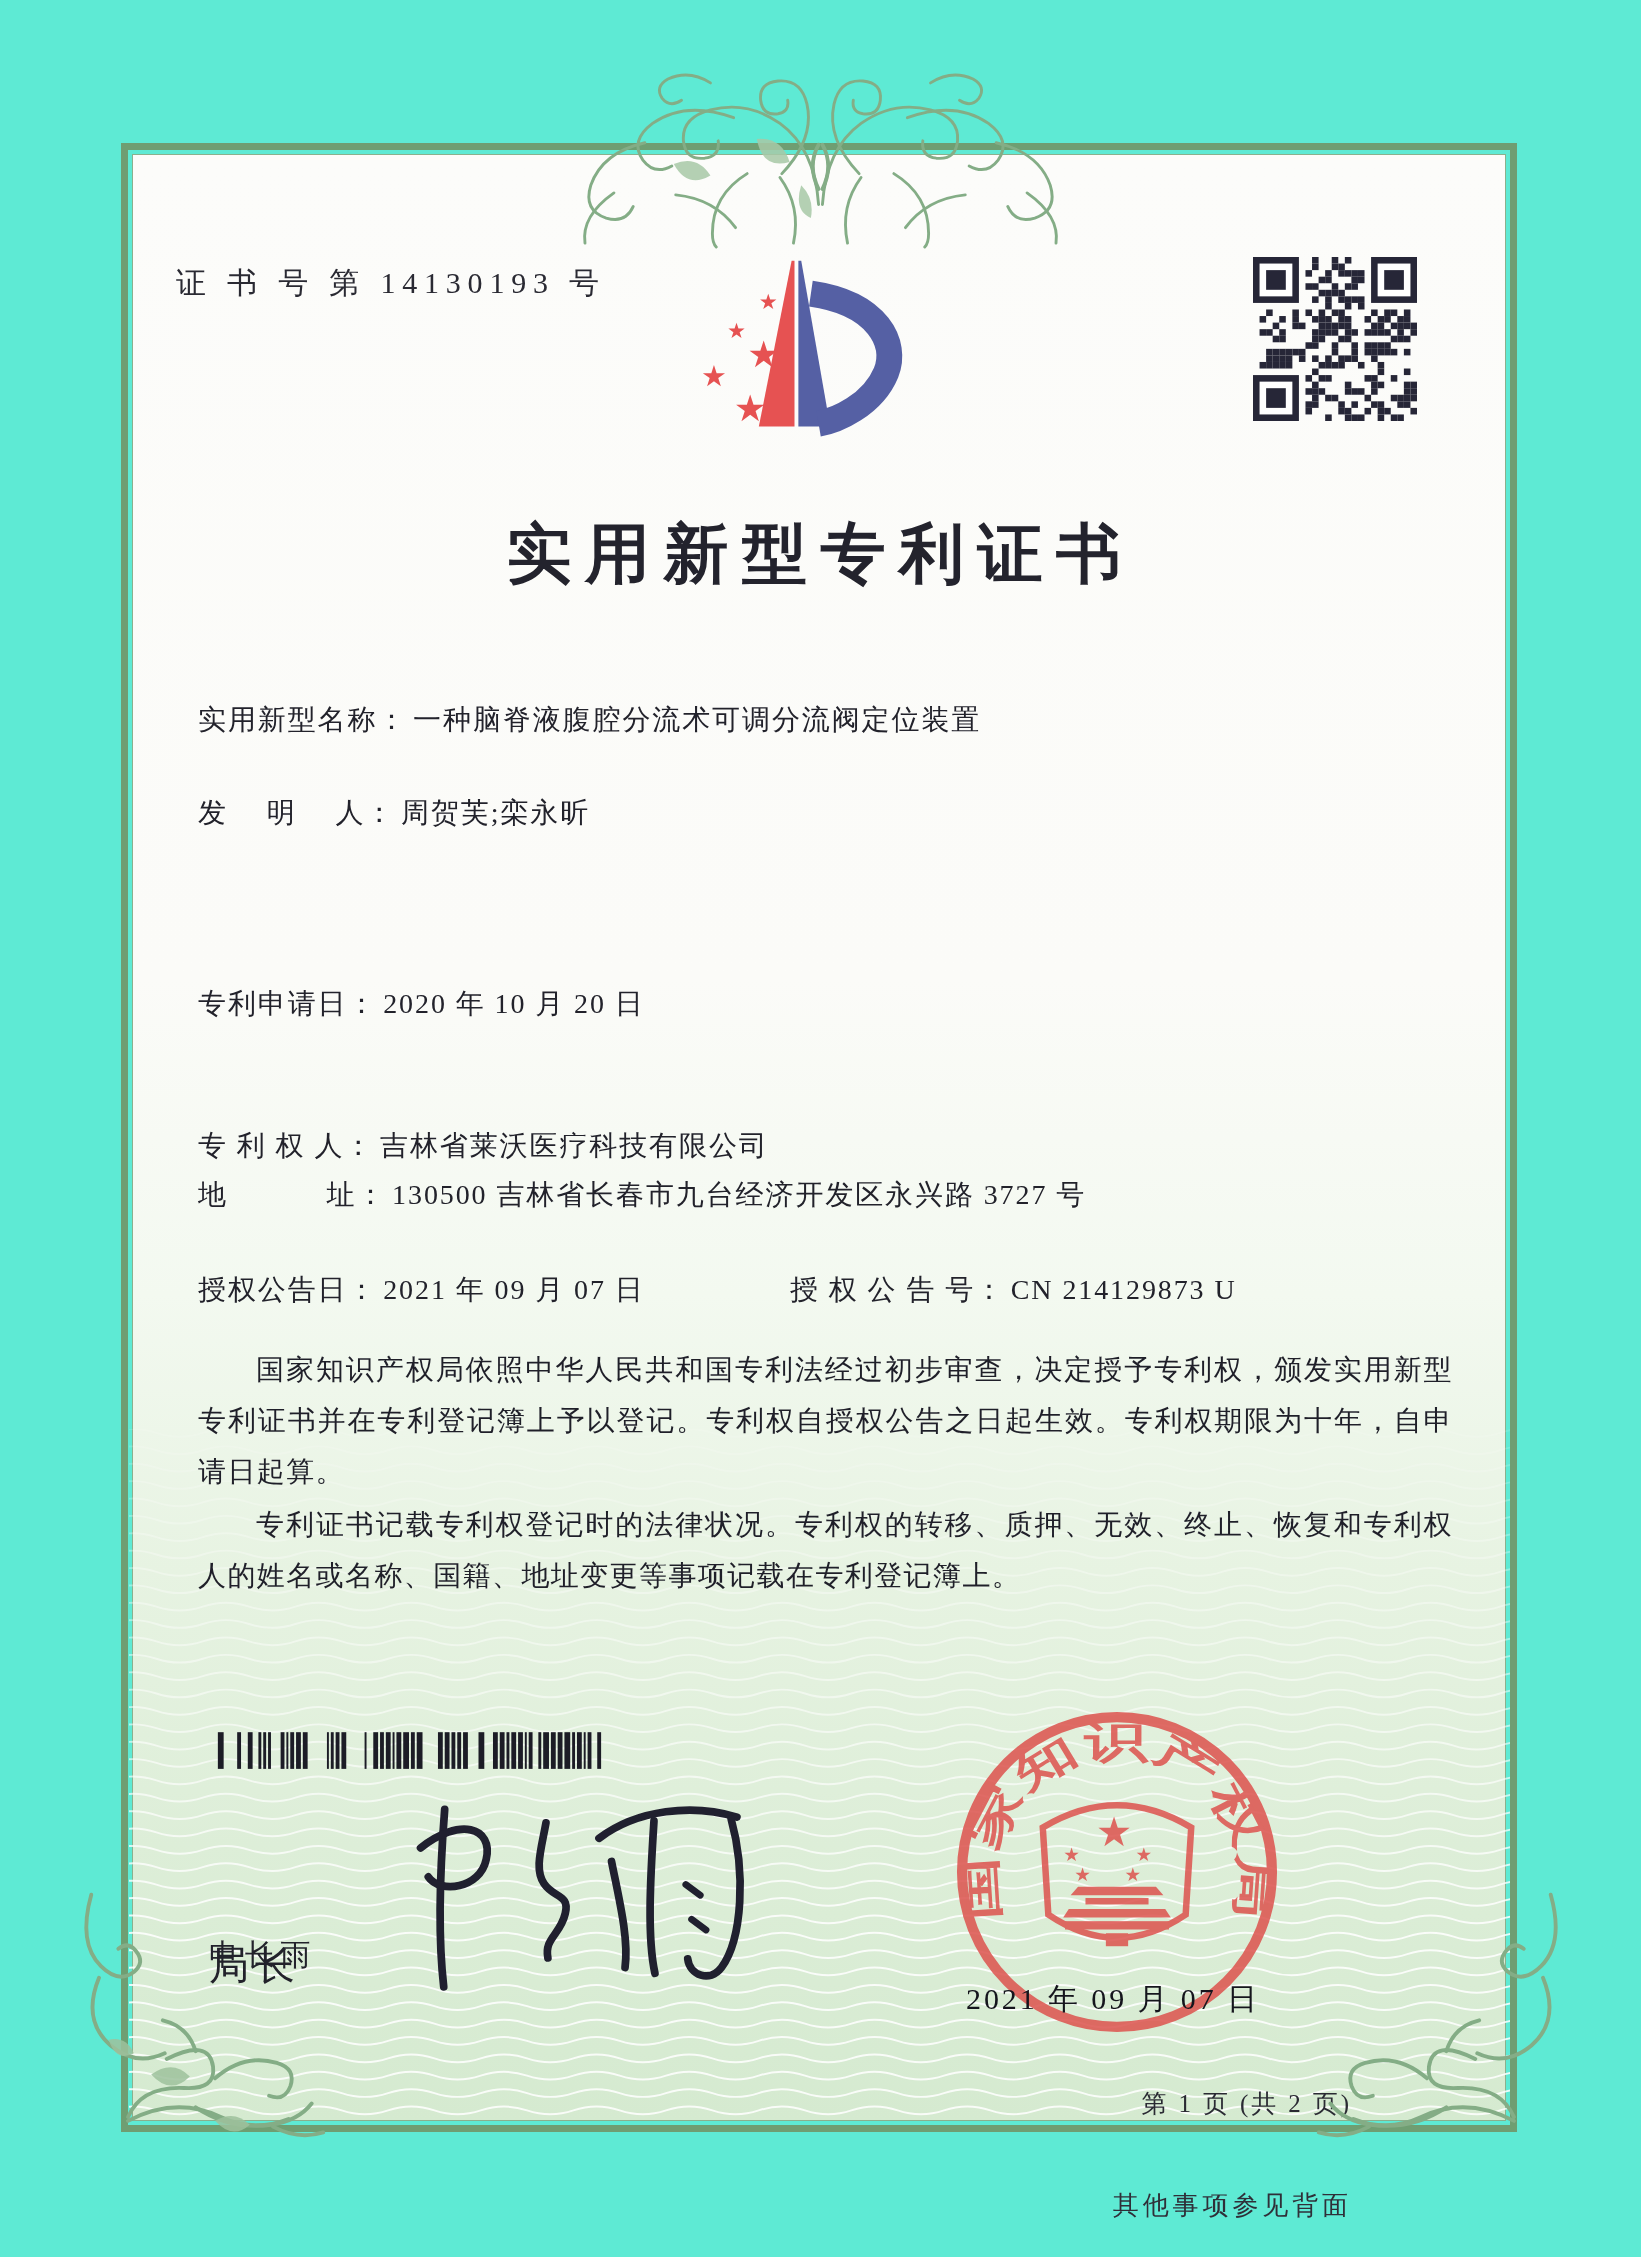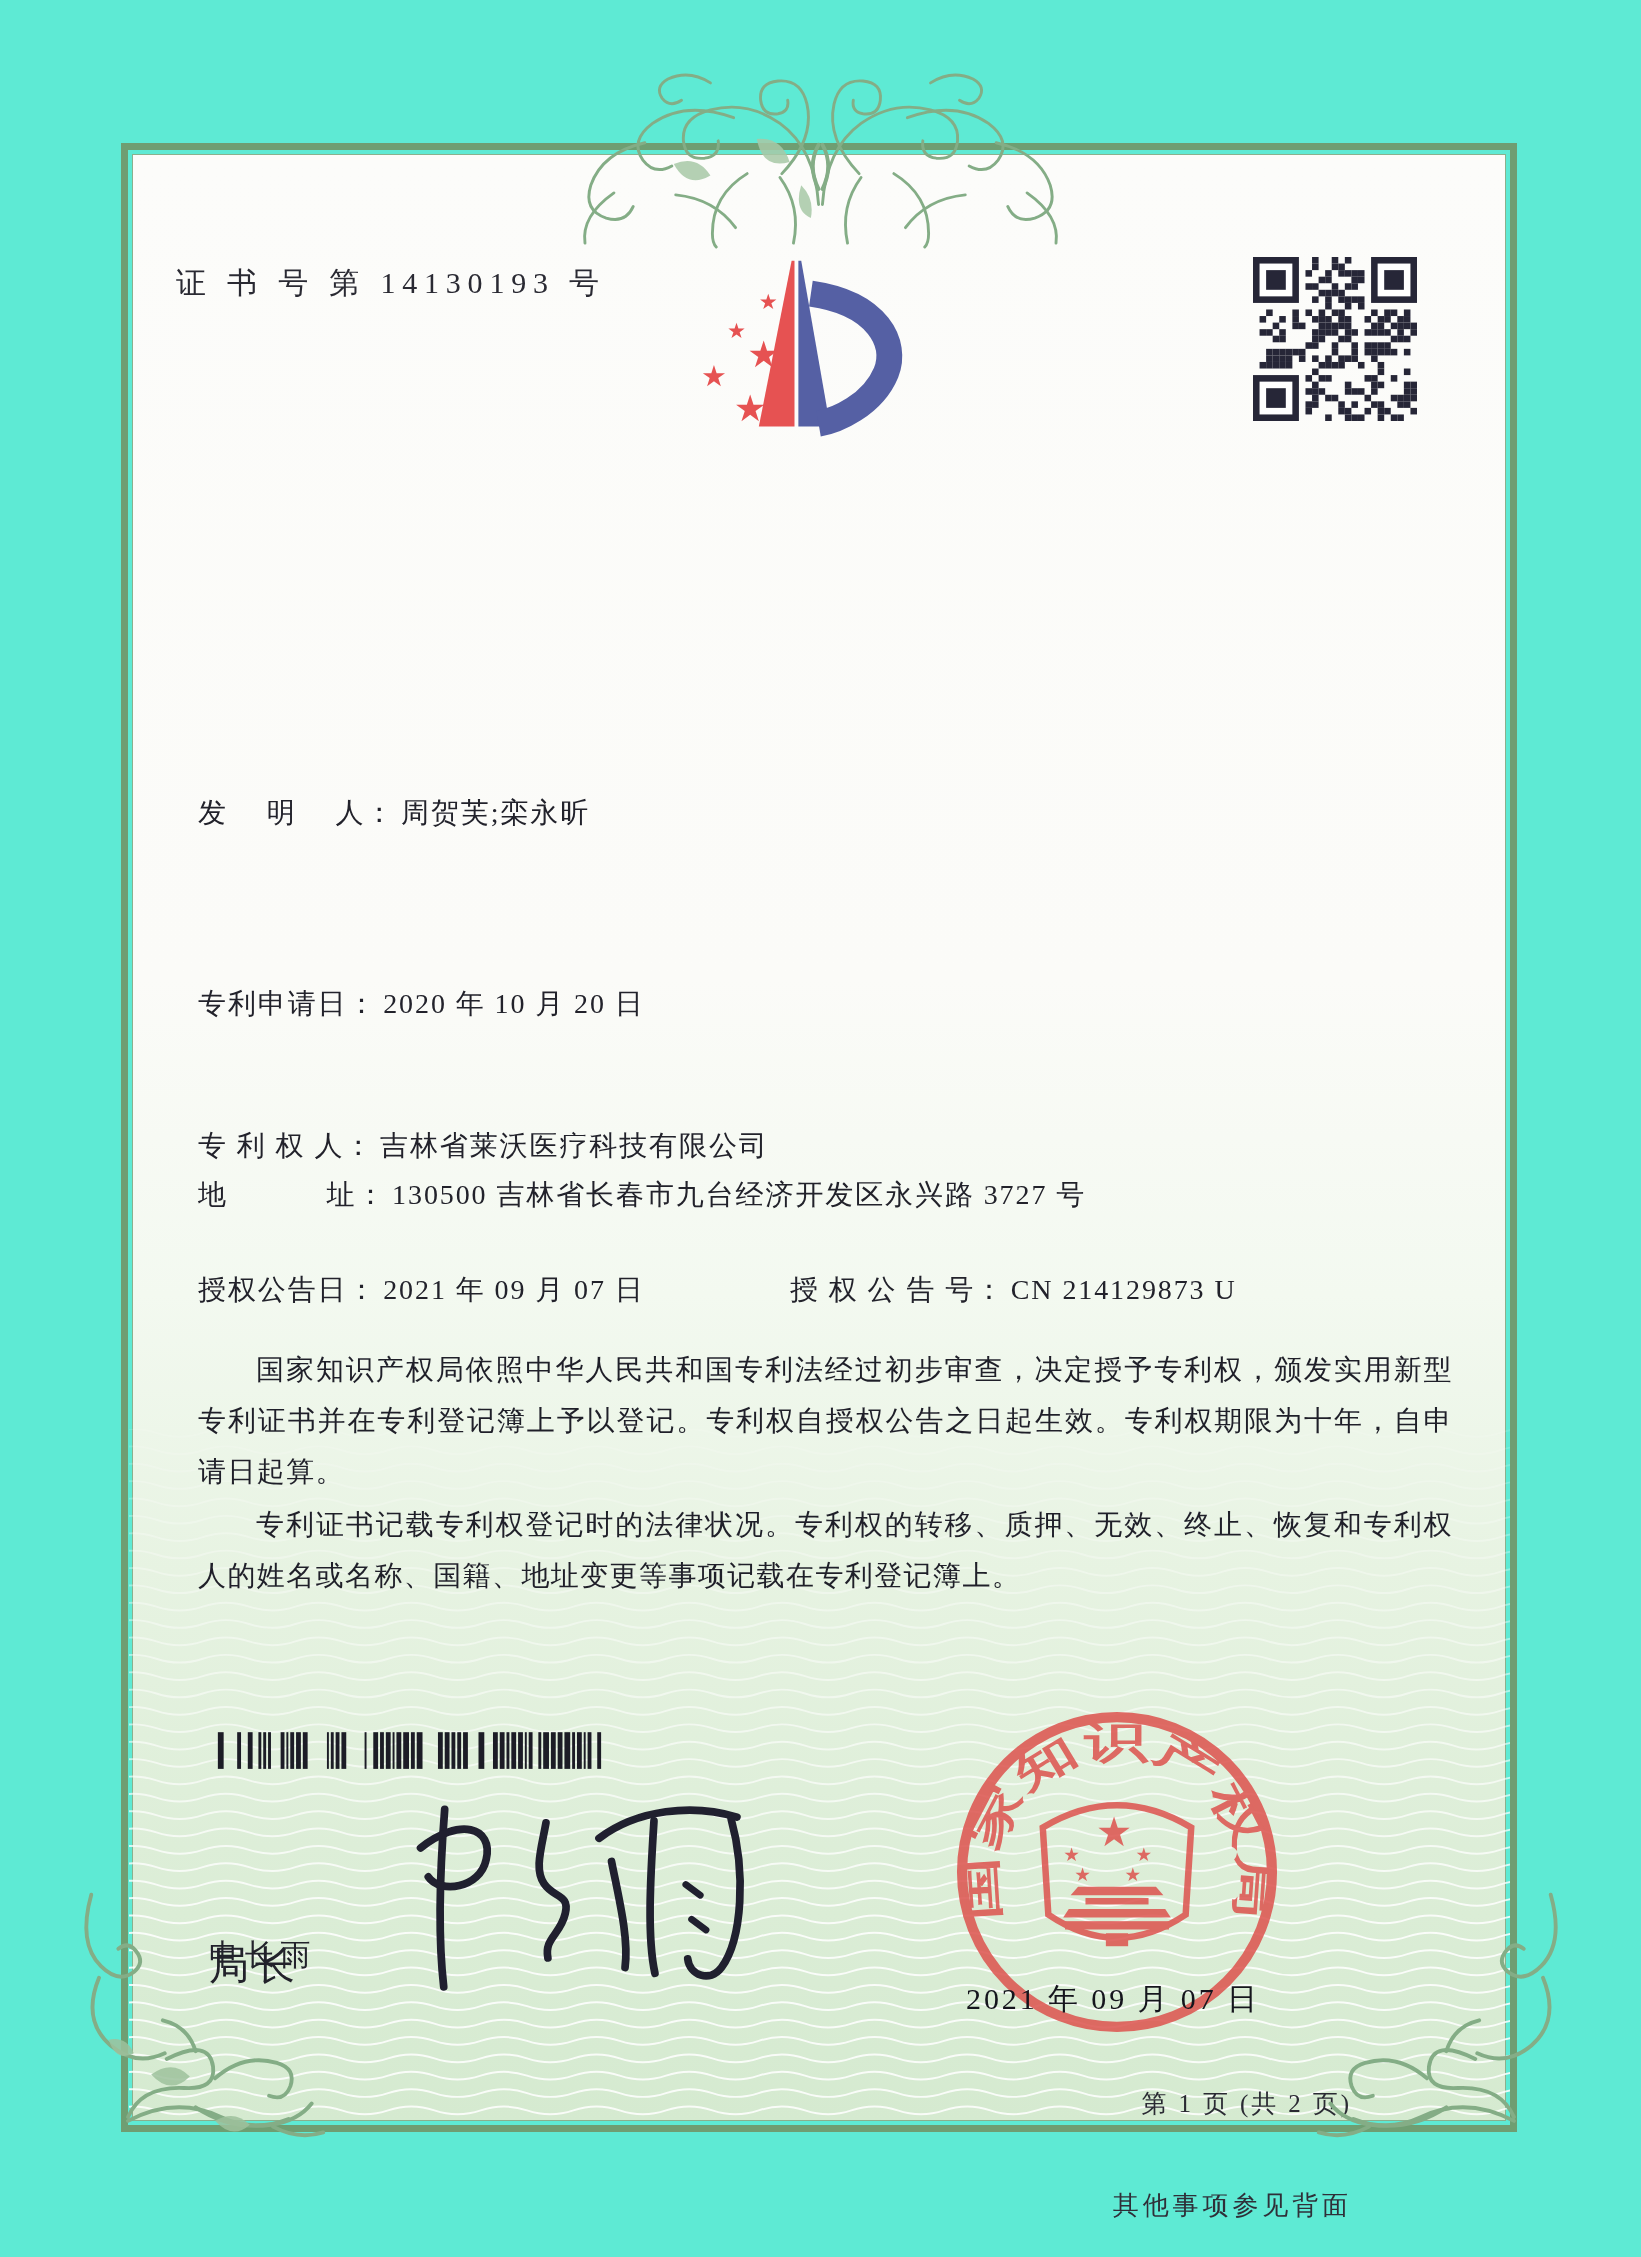--- a/index.html
+++ b/index.html
@@ -366,21 +366,25 @@
         <rect x="13.6" y="13.6" width="20.4" height="20.4" fill="#262637"></rect>
         <rect x="122.39999999999999" y="0" width="47.6" height="47.6" fill="#262637"></rect>
         <rect x="129.2" y="6.8" width="34" height="34" fill="#ffffff"></rect>
         <rect x="136" y="13.6" width="20.4" height="20.4" fill="#262637"></rect>
         <rect x="0" y="122.39999999999999" width="47.6" height="47.6" fill="#262637"></rect>
         <rect x="6.8" y="129.2" width="34" height="34" fill="#ffffff"></rect>
         <rect x="13.6" y="136" width="20.4" height="20.4" fill="#262637"></rect>
       </svg>
   </div>
 
-
+  <div class="abs doc-title">实用新型专利证书</div>
+
+  <div class="abs field-row" style="top:701px">
+    <span>实用新型名称：</span><span class="f-value">一种脑脊液腹腔分流术可调分流阀定位装置</span>
+  </div>
   <div class="abs field-row" style="top:794px">
     <span>发　 明 　人：</span><span class="f-value">周贺芙;栾永昕</span>
   </div>
   <div class="abs field-row" style="top:985px">
     <span>专利申请日：</span><span class="f-value">2020 年 10 月 20 日</span>
   </div>
   <div class="abs field-row" style="top:1127px">
     <span>专 利 权 人：</span><span class="f-value">吉林省莱沃医疗科技有限公司</span>
   </div>
   <div class="abs field-row" style="top:1176px">

